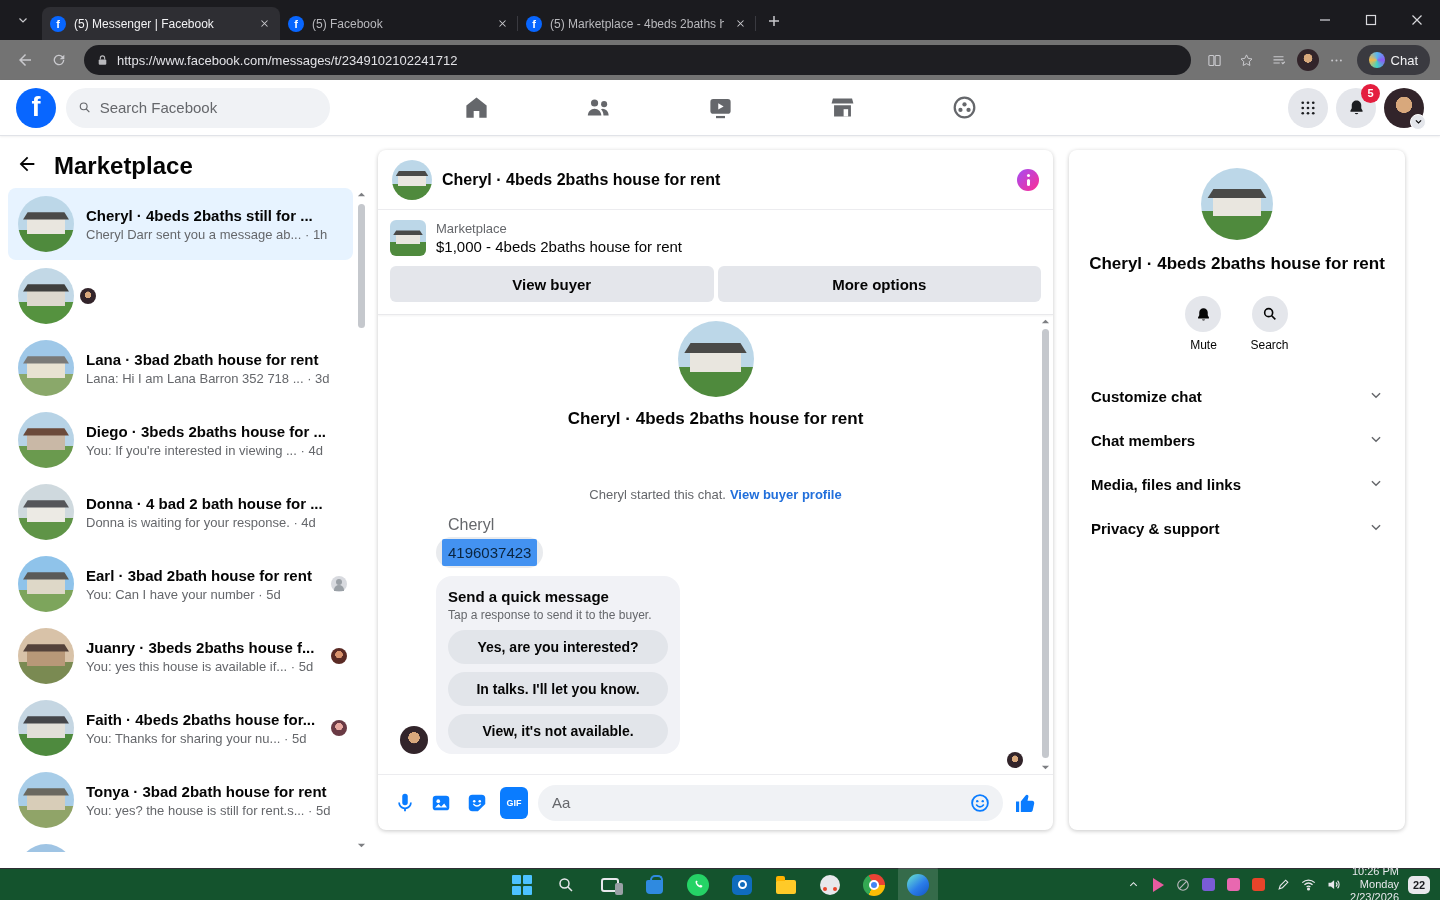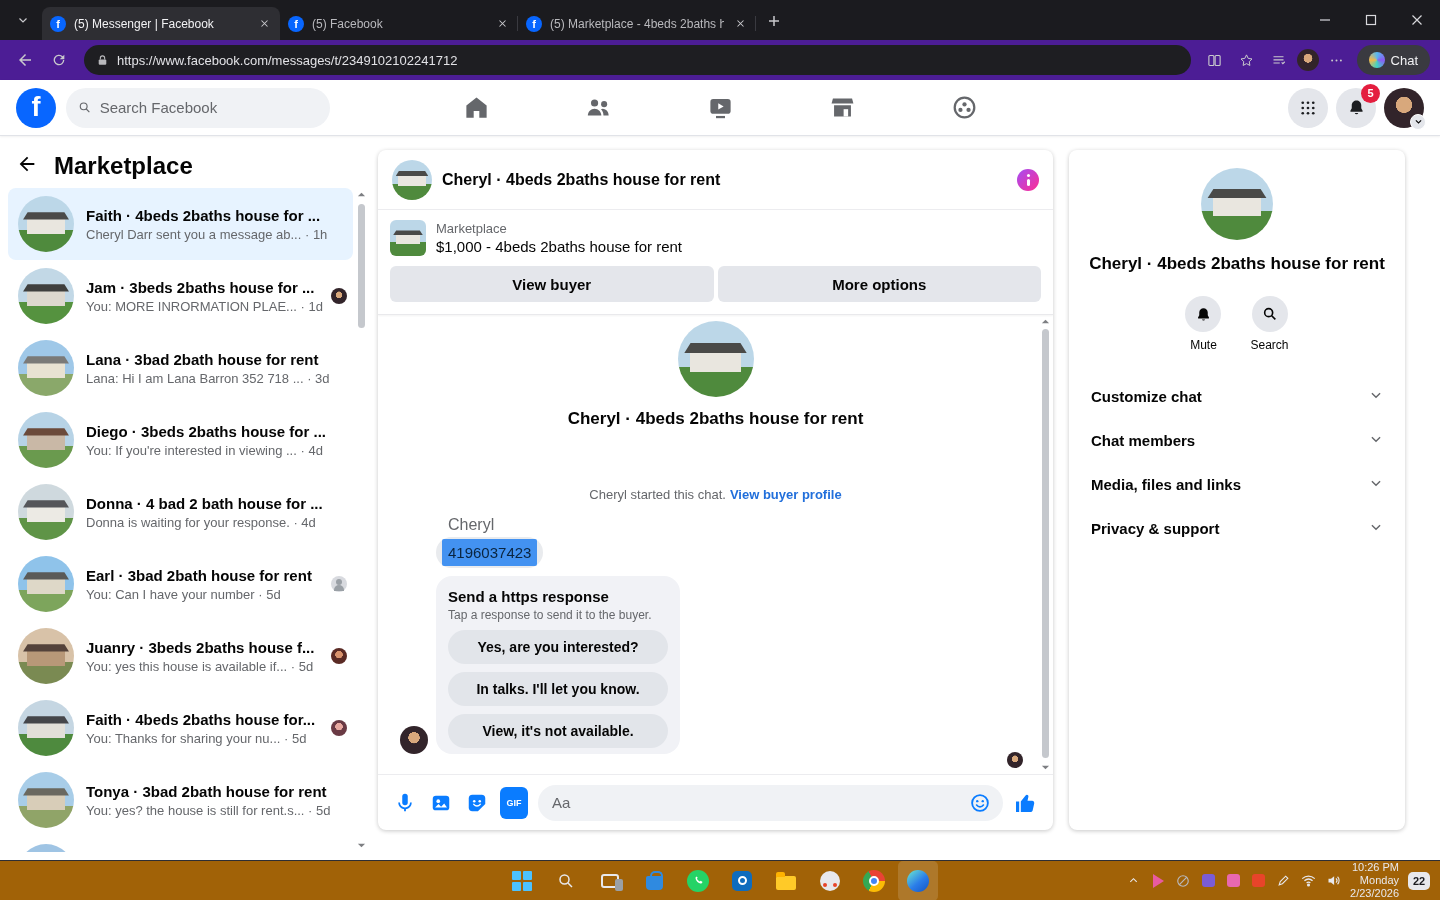--- a/index.html
+++ b/index.html
@@ -13,21 +13,21 @@
   .tab{width:238px;height:33px;display:flex;align-items:center;gap:8px;padding:0 8px;border-radius:8px 8px 0 0;font-size:12px;color:#b9b9bd;position:relative}
   .tab .sep{position:absolute;right:0;top:9px;height:15px;width:1px;background:#3a3a40}
   .tab.active{background:#2e2e33;color:#f2f2f4}
   .tab-title{flex:1;white-space:nowrap;overflow:hidden}
   .favicon{width:16px;height:16px;border-radius:50%;background:var(--facebook_blue,#0866ff);color:#fff;font-size:11px;font-weight:bold;display:flex;align-items:center;justify-content:center;flex-shrink:0}
   .tab-close{width:16px;height:16px;border-radius:4px;display:flex;align-items:center;justify-content:center;flex-shrink:0}
   .newtab-btn{width:28px;height:28px;margin:0 0 5px 4px;border-radius:6px;display:flex;align-items:center;justify-content:center}
   .win-controls{margin-left:auto;display:flex;height:100%}
   .win-btn{width:46px;height:100%;display:flex;align-items:center;justify-content:center}
 
-  .addressbar{height:40px;background:#4c1d95;display:flex;align-items:center;padding:0 10px;gap:4px}
+  .addressbar{height:40px;background:#737373;display:flex;align-items:center;padding:0 10px;gap:4px}
   .nav-ico{width:30px;height:30px;border-radius:6px;display:flex;align-items:center;justify-content:center;color:#c9c9cd}
   .url-pill{flex:1;height:30px;margin:0 6px;background:#1e1e22;border-radius:15px;display:flex;align-items:center;padding:0 12px;gap:8px;color:#e2e2e6;font-size:13px;min-width:0}
   .url-text{white-space:nowrap;overflow:hidden}
   .bar-ico{width:28px;height:28px;border-radius:6px;display:flex;align-items:center;justify-content:center;color:#c9c9cd;flex-shrink:0}
   .browser-avatar{width:22px;height:22px;border-radius:50%;flex-shrink:0}
   .chat-pill{height:30px;background:#3a3a40;border-radius:15px;display:flex;align-items:center;gap:6px;padding:0 12px;color:#f2f2f4;font-size:13px;flex-shrink:0;margin-left:2px}
   .copilot-dot{width:16px;height:16px;border-radius:50%;background:conic-gradient(#57b8f0,#8a5cf5,#3fd3c5,#f2b84b,#57b8f0)}
 
   
   .fb-header{height:56px;background:#fff;border-bottom:1px solid #e1e3e8;display:flex;align-items:center;padding:0 16px;position:relative;box-shadow:0 1px 2px rgba(0,0,0,.06);z-index:5}
@@ -119,21 +119,21 @@
   .detail-actions{display:flex;gap:29px;margin-top:22px}
   .d-action{display:flex;flex-direction:column;align-items:center;gap:6px}
   .d-circle{width:36px;height:36px;border-radius:50%;background:var(--button_gray,#e4e6eb);display:flex;align-items:center;justify-content:center;color:#050505}
   .d-label{font-size:12px;color:var(--text_primary,#050505)}
   .detail-sections{width:100%;margin-top:22px}
   .d-row{height:44px;display:flex;align-items:center;justify-content:space-between;padding:0 6px;border-radius:8px}
   .d-row span{font-size:15px;font-weight:600;color:var(--text_primary,#050505)}
   .d-row .chev{color:var(--text_secondary,#65676b)}
 
   
-  .taskbar{height:40px;background:#a16207;border-top:1px solid #2e2e34;position:relative;display:flex;align-items:center;color:#e8e8ec;flex-shrink:0}
+  .taskbar{height:32px;background:#14532d;border-top:1px solid #2e2e34;position:relative;display:flex;align-items:center;color:#e8e8ec;flex-shrink:0}
   .task-center{position:absolute;left:50%;transform:translateX(-50%);display:flex;gap:4px}
   .task-btn{width:40px;height:40px;border-radius:5px;display:flex;align-items:center;justify-content:center;position:relative}
   .task-btn.active{background:rgba(255,255,255,.14)}
   .win-logo{display:grid;grid-template-columns:9px 9px;grid-template-rows:9px 9px;gap:2px}
   .win-logo i{background:#4cc2ff;border-radius:1px}
   .tv-icon{width:18px;height:14px;border:2px solid #e8e8ec;border-radius:3px;position:relative}
   .tv-icon::after{content:"";position:absolute;right:-6px;top:3px;width:8px;height:12px;background:#9aa0a6;border-radius:2px}
   .store-icon{width:17px;height:14px;background:#2f8ae0;border-radius:2px 2px 4px 4px;position:relative;margin-top:4px}
   .store-icon::before{content:"";position:absolute;left:4px;top:-5px;width:9px;height:7px;border:2px solid #2f8ae0;border-bottom:0;border-radius:5px 5px 0 0}
   .wa-circle{width:22px;height:22px;border-radius:50%;background:var(--whatsapp_green,#25d366);display:flex;align-items:center;justify-content:center}
@@ -351,31 +351,27 @@
         <span><svg width="22" height="22" viewBox="0 0 24 24">
               <path d="M20 11H7.8l5.6-5.6L12 4l-8 8 8 8 1.4-1.4L7.8 13H20z" fill="#050505"></path>
             </svg></span>
         <h1>Marketplace</h1>
       </div>
       <div class="convo-items">
 
         <div class="convo-item selected">
           <span class="thumb house" style="--sky:#bcd7e8;--grass:#4f8a3d;--wall:#e9e6df;--roof:#4a4a48"></span>
           <span class="convo-text">
-            <span class="convo-title">Faith · 4beds 2baths house for ...</span>
+            <span class="convo-title">Cheryl · 4beds 2baths still for ...</span>
             <span class="convo-sub"><span>Cheryl Darr sent you a message ab...</span><span class="convo-time">1h</span></span>
           </span>
         </div>
 
         <div class="convo-item">
           <span class="thumb house" style="--sky:#c2d8e6;--grass:#55923f;--wall:#ddd8ce;--roof:#3f3f3d"></span>
-          <span class="convo-text">
-            <span class="convo-title">Jam · 3beds 2baths house for ...</span>
-            <span class="convo-sub"><span>You: MORE INRORMATION PLAE...</span><span class="convo-time">1d</span></span>
-          </span>
           <span class="receipt avatar-person"></span>
         </div>
 
         <div class="convo-item">
           <span class="thumb house" style="--sky:#9fc8e8;--grass:#8aa86a;--wall:#e8e2d2;--roof:#7a7a78"></span>
           <span class="convo-text">
             <span class="convo-title">Lana · 3bad 2bath house for rent</span>
             <span class="convo-sub"><span>Lana: Hi I am Lana Barron 352 718 ...</span><span class="convo-time">3d</span></span>
           </span>
         </div>
@@ -476,21 +472,21 @@
         <div class="started-line">
           <span>Cheryl started this chat.</span><a href="#">View buyer profile</a>
         </div>
 
         <div class="msg-block">
           <span class="msg-avatar avatar-person"></span>
           <div>
             <div class="msg-sender">Cheryl</div>
             <div class="bubble"><span class="sel">4196037423</span></div>
             <div class="qr-card">
-              <div class="qr-title">Send a https response</div>
+              <div class="qr-title">Send a quick message</div>
               <div class="qr-sub">Tap a response to send it to the buyer.</div>
               <button class="qr-btn">Yes, are you interested?</button>
               <button class="qr-btn">In talks. I'll let you know.</button>
               <button class="qr-btn">View, it's not available.</button>
             </div>
           </div>
         </div>
 
         <span class="seen avatar-person"></span>
 

